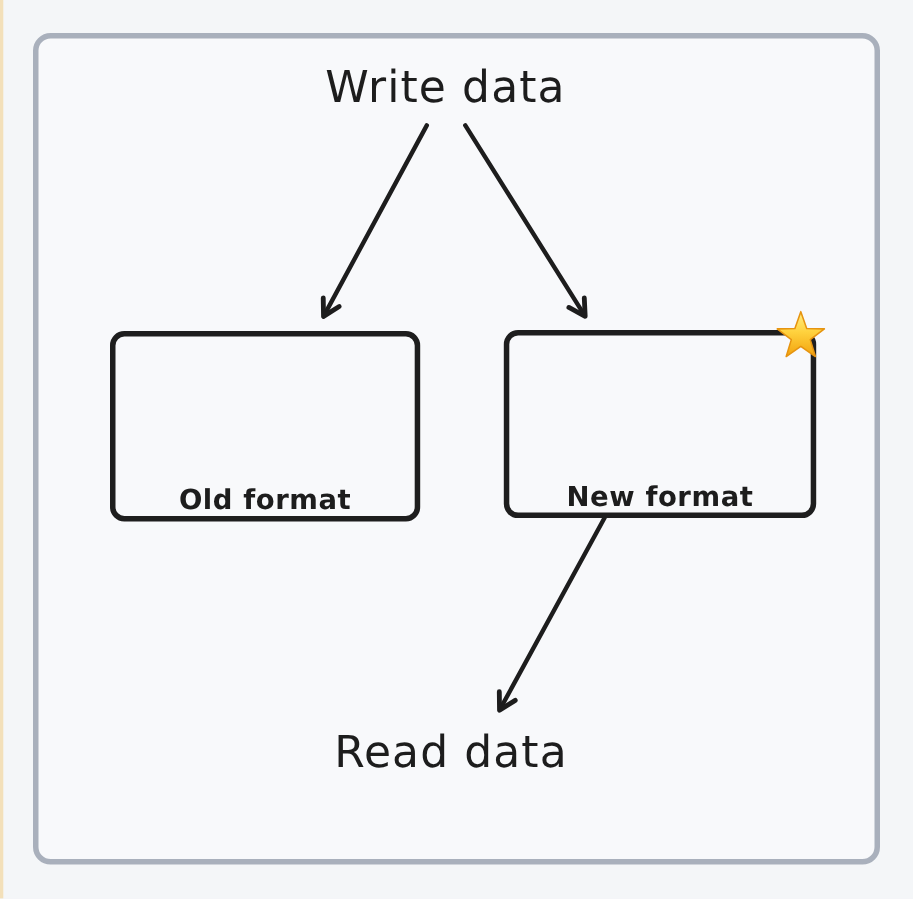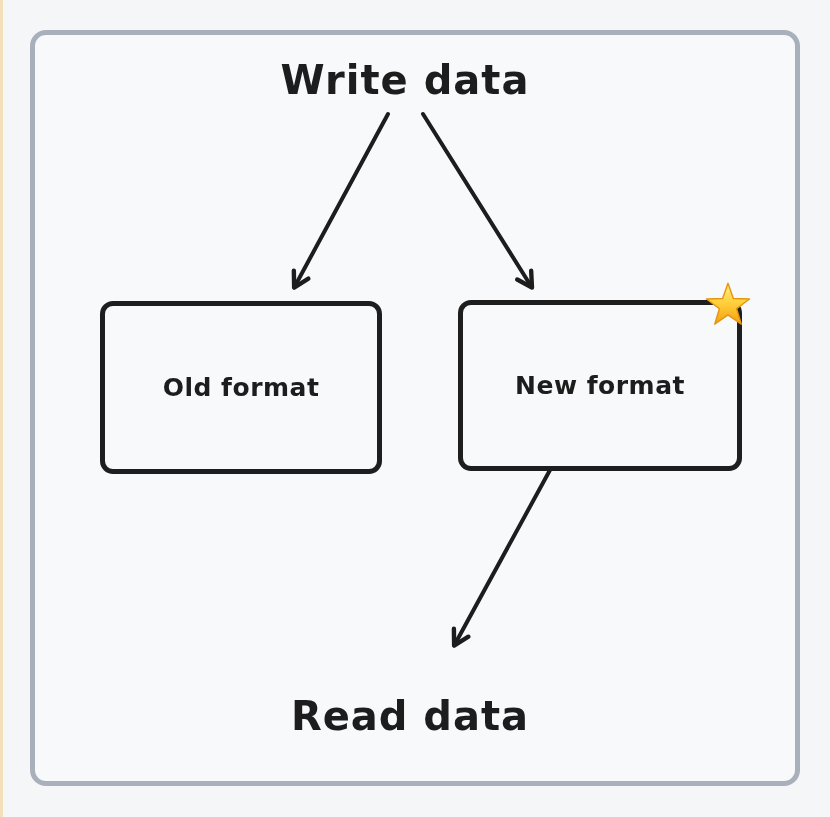--- a/index.html
+++ b/index.html
@@ -28,35 +28,35 @@
     box-sizing: border-box;
     border: 5px solid #a9b0bc;
     border-radius: 16px;
     background: #f8f9fb;
   }
   .title {
     position: absolute;
     width: 300px;
     text-align: center;
     font-size: 40px;
-    font-weight: 700;
+    font-weight: 400;
     letter-spacing: 1px;
     color: #1d1d1d;
     white-space: nowrap;
   }
   .title.write { left: 255px; top: 57px; }
-  .title.read  { left: 260px; top: 693px; }
+  .title.read  { left: 260px; top: 661px; }
   .node {
     position: absolute;
     box-sizing: border-box;
     border: 5px solid #1e1e1e;
     border-radius: 13px;
     background: #f8f9fb;
     display: flex;
-    align-items: center;
+    align-items: flex-end;
     justify-content: center;
   }
   .node.old { left: 100px; top: 301px; width: 282px; height: 173px; }
   .node.new { left: 458px; top: 300px; width: 284px; height: 171px; }
   .node-label {
     font-size: 25px;
     font-weight: 700;
     letter-spacing: 0.5px;
     color: #1d1d1d;
     white-space: nowrap;

